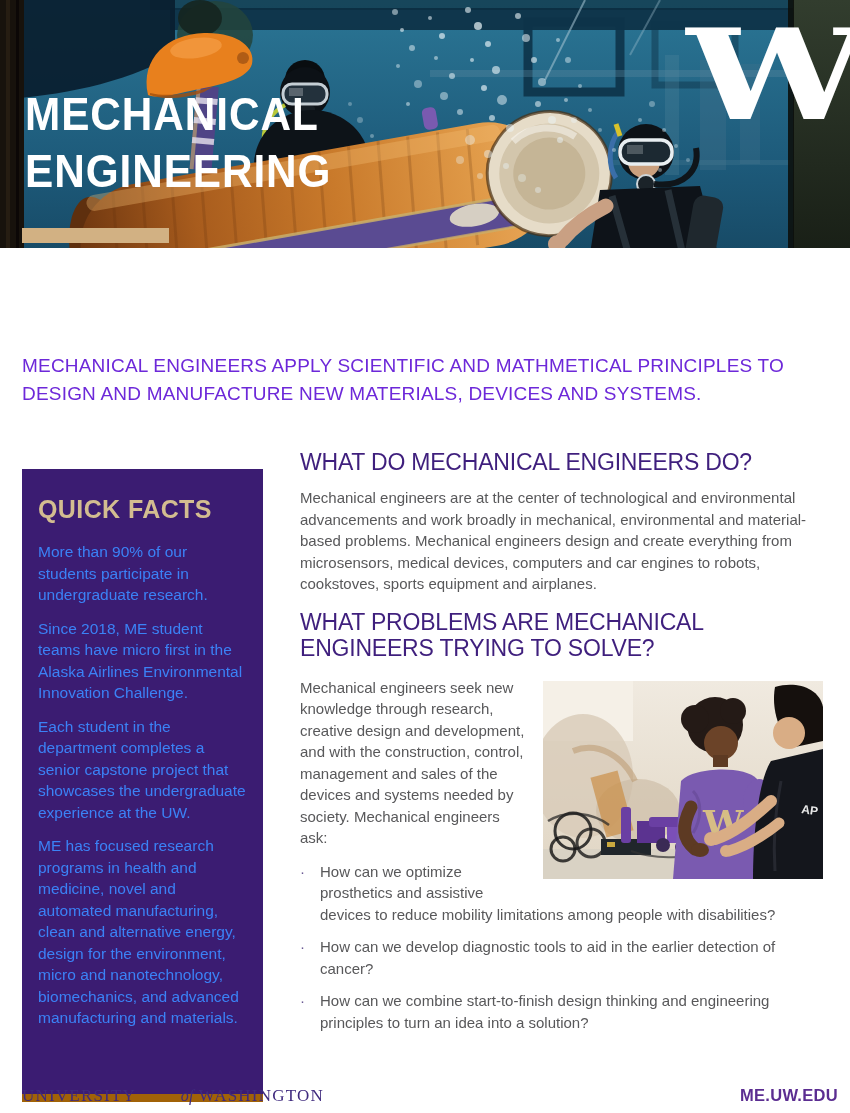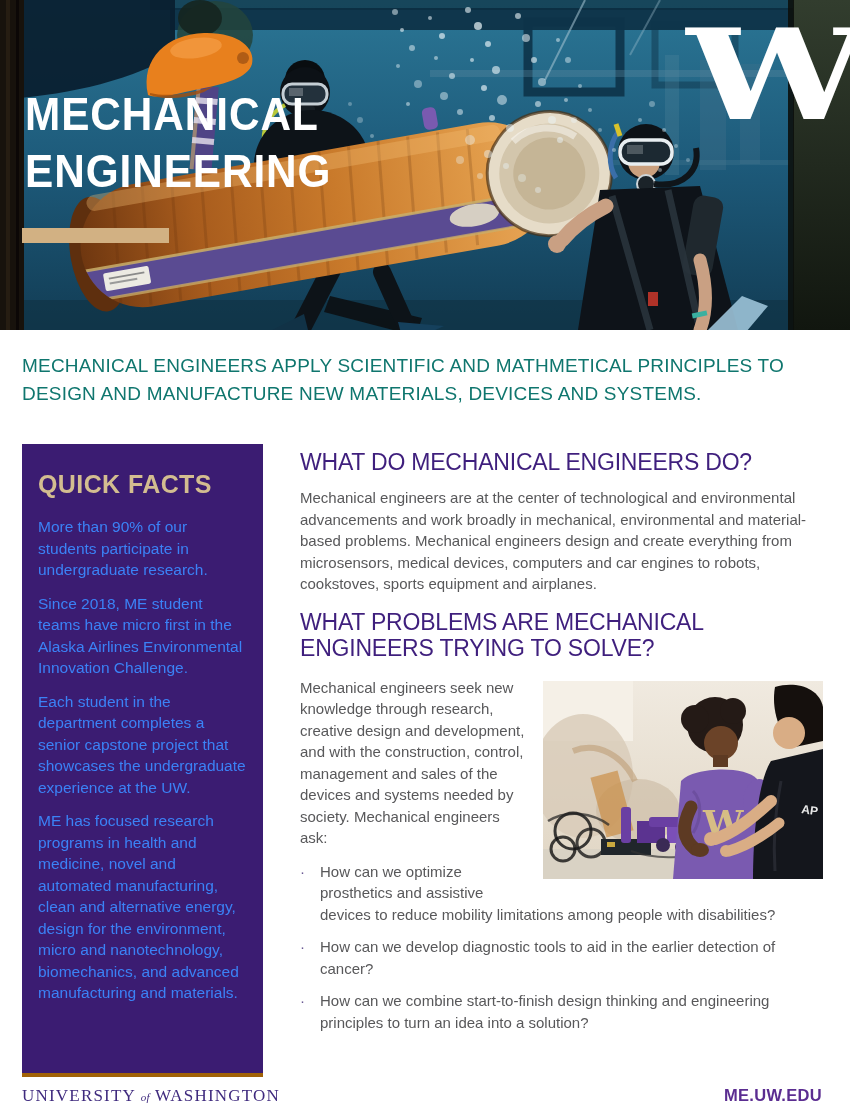--- a/index.html
+++ b/index.html
@@ -1,57 +1,57 @@
 <!DOCTYPE html>
 <html><head>
 <meta charset="utf-8">
 <style>
   html,body{margin:0;padding:0;background:#ffffff;}
   .page{position:relative;width:850px;height:1113px;background:#ffffff;overflow:hidden;
         font-family:"Liberation Sans",sans-serif;}
 
   
-  .hero{position:absolute;left:0;top:0;width:850px;height:330px;overflow:hidden;background:#15465f;}
+  .hero{position:absolute;left:0;top:0;width:850px;height:248px;overflow:hidden;background:#15465f;}
   .hero svg{display:block;}
   .hero-title{position:absolute;left:25px;top:86px;color:#ffffff;font-weight:bold;
               font-size:46px;line-height:57px;letter-spacing:1px;
               transform:scaleX(.92);transform-origin:0 0;white-space:nowrap;}
   .title-underline{position:absolute;left:22px;top:228px;width:147px;height:15px;background:#d2b183;}
   .w-logo{position:absolute;top:12px;right:-18px;color:#ffffff;line-height:1;
           font-family:"DejaVu Serif",serif;font-weight:bold;font-size:126px;
           transform:scaleX(1.28);transform-origin:100% 0;}
 
   
-  .tagline{position:absolute;left:22px;top:352px;width:786px;color:#0f766e;
+  .tagline{position:absolute;left:22px;top:352px;width:786px;color:#6d28d9;
            font-size:19px;line-height:28px;letter-spacing:.2px;}
 
   
-  .quick-facts{position:absolute;left:22px;top:444px;width:241px;height:633px;
-               background:#3b1c72;border-bottom:4px solid #a16207;box-sizing:border-box;
+  .quick-facts{position:absolute;left:22px;top:469px;width:241px;height:633px;
+               background:#3b1c72;border-bottom:8px solid #a16207;box-sizing:border-box;
                padding:16px 15px 0 16px;}
   .qf-heading{margin:10px 0 17px;color:#d3bd90;font-size:25px;font-weight:bold;letter-spacing:.4px;}
   .qf-fact{margin:0 0 12px;color:#3b82f6;font-size:15.5px;line-height:21.5px;}
 
   
   .main{position:absolute;left:300px;top:444px;width:523px;padding-top:5px;}
   .sec-heading{margin:0 0 11px;max-width:480px;color:#3f1f7d;font-size:23px;line-height:26px;
                font-weight:normal;letter-spacing:-.2px;}
   .sec-heading.second{margin-top:14px;margin-bottom:16px;}
   .main p{margin:12px 0 10px;color:#58585a;font-size:15px;line-height:21.5px;}
   .students-photo{float:right;width:280px;height:198px;margin:4px 0 22px 18px;}
   ul.questions{list-style:none;margin:12px 0 0;padding:0;}
   ul.questions li{margin:0 0 11px;padding-left:20px;text-indent:-20px;
                   color:#58585a;font-size:15px;line-height:21.5px;}
   ul.questions .dot{display:inline-block;width:20px;text-indent:0;color:#6a5a94;}
 
   
   .footer-wordmark{position:absolute;left:22px;top:1086px;color:#3f2a7e;
                    font-family:"Liberation Serif",serif;font-size:17px;letter-spacing:1.2px;}
-  .footer-wordmark .of{font-style:italic;letter-spacing:.2px;font-size:11px;}
-  .footer-url{position:absolute;right:28px;top:1086px;color:#5b2d91;
+  .footer-wordmark .of{font-style:italic;letter-spacing:.2px;font-size:16px;margin-left:40px;}
+  .footer-url{position:absolute;right:12px;top:1086px;color:#5b2d91;
               font-weight:bold;font-size:16.5px;letter-spacing:.3px;}
 
   
   .b{fill:#ecf6fa;}
 </style>
 </head>
 <body>
 
 <div class="page">
 

